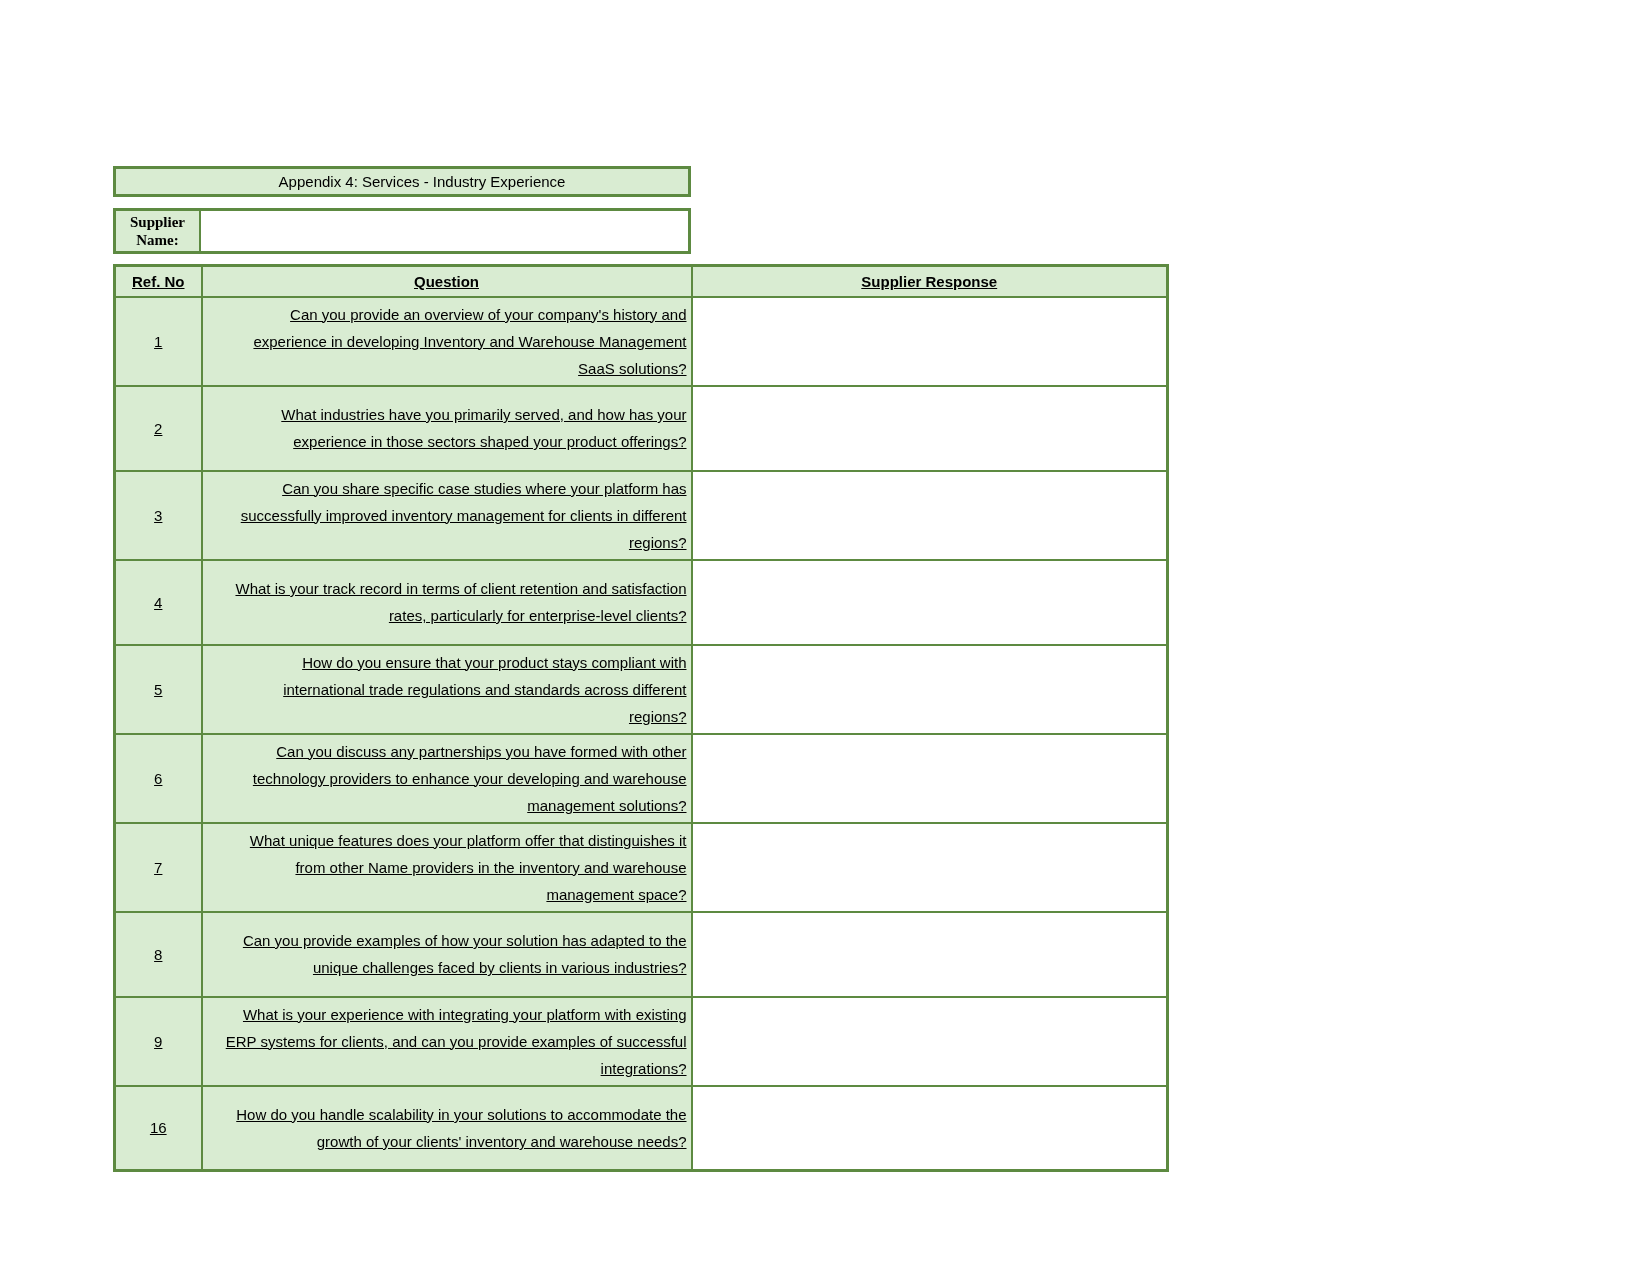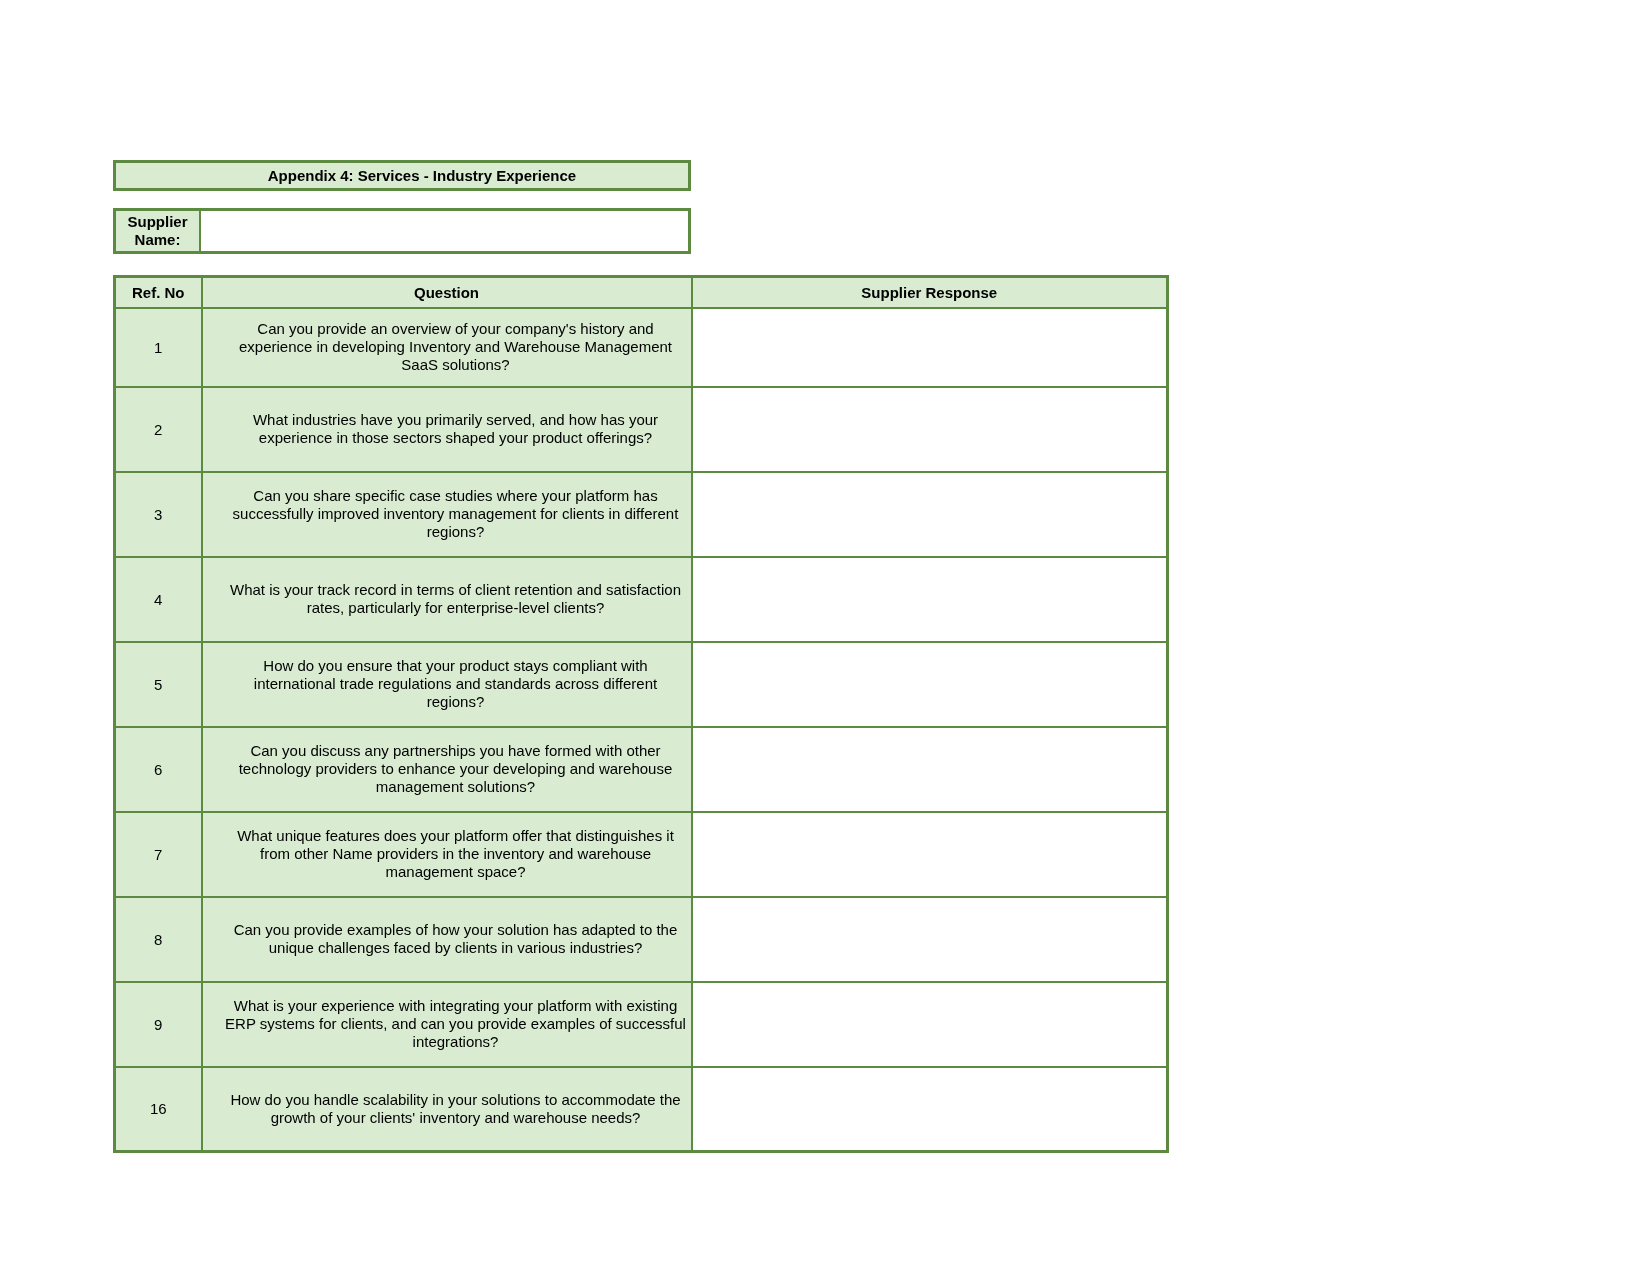--- a/index.html
+++ b/index.html
@@ -32,29 +32,29 @@
     border: 3px solid var(--border);
     display: flex;
     align-items: center;
     justify-content: center;
     font-weight: bold;
     font-size: 15px;
   }
   .subtitle-bar {
     position: absolute;
     left: 113px;
-    top: 160px;
+    top: 166px;
     width: 578px;
     height: 31px;
     background: var(--fill);
     border: 3px solid var(--border);
     display: flex;
     align-items: center;
     justify-content: center;
-    font-weight: bold;
+    font-weight: normal;
     font-size: 15px;
     padding-left: 40px;
   }
   .supplier-box {
     position: absolute;
     left: 113px;
     top: 208px;
     width: 578px;
     height: 46px;
     border: 3px solid var(--border);
@@ -67,35 +67,37 @@
     background: var(--fill);
     border-right: 2px solid var(--border);
     display: flex;
     align-items: center;
     justify-content: center;
     text-align: center;
     font-weight: bold;
     font-size: 15px;
     line-height: 18px;
     padding: 0;
+    font-family: Liberation Serif, serif;
   }
   .supplier-value {
     flex: 1;
     background: #ffffff;
     font-size: 15px;
     padding: 2px 6px;
   }
   table.rfp-table {
     position: absolute;
     left: 113px;
-    top: 275px;
+    top: 264px;
     width: 1053px;
     border-collapse: collapse;
     table-layout: fixed;
     border: 3px solid var(--border);
+    text-decoration: underline;
   }
   table.rfp-table th,
   table.rfp-table td {
     border: 2px solid var(--border);
     vertical-align: middle;
   }
   table.rfp-table thead tr { height: 31px; }
   table.rfp-table thead th {
     background: var(--fill);
     font-weight: bold;
@@ -106,23 +108,23 @@
   table.rfp-table tbody tr { height: 85px; }
   table.rfp-table tbody tr:first-child { height: 79px; }
   td.ref-cell {
     background: var(--fill);
     text-align: center;
     font-size: 15px;
   }
   td.question-cell {
     background: var(--fill);
     font-size: 15px;
-    line-height: 18px;
+    line-height: 27px;
     padding: 3px 4px 3px 22px;
-    text-align: center;
+    text-align: right;
   }
   td.response-cell {
     background: #ffffff;
   }
 </style>
 </head>
 <body>
 
 <div class="sheet">
 

